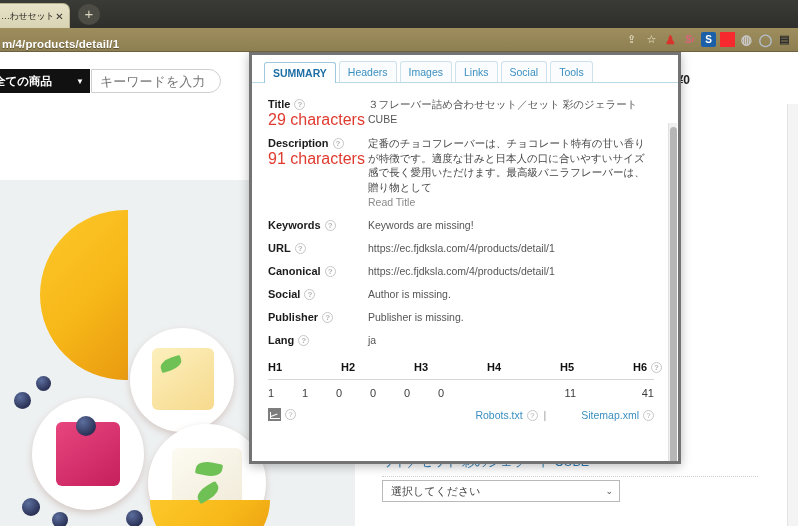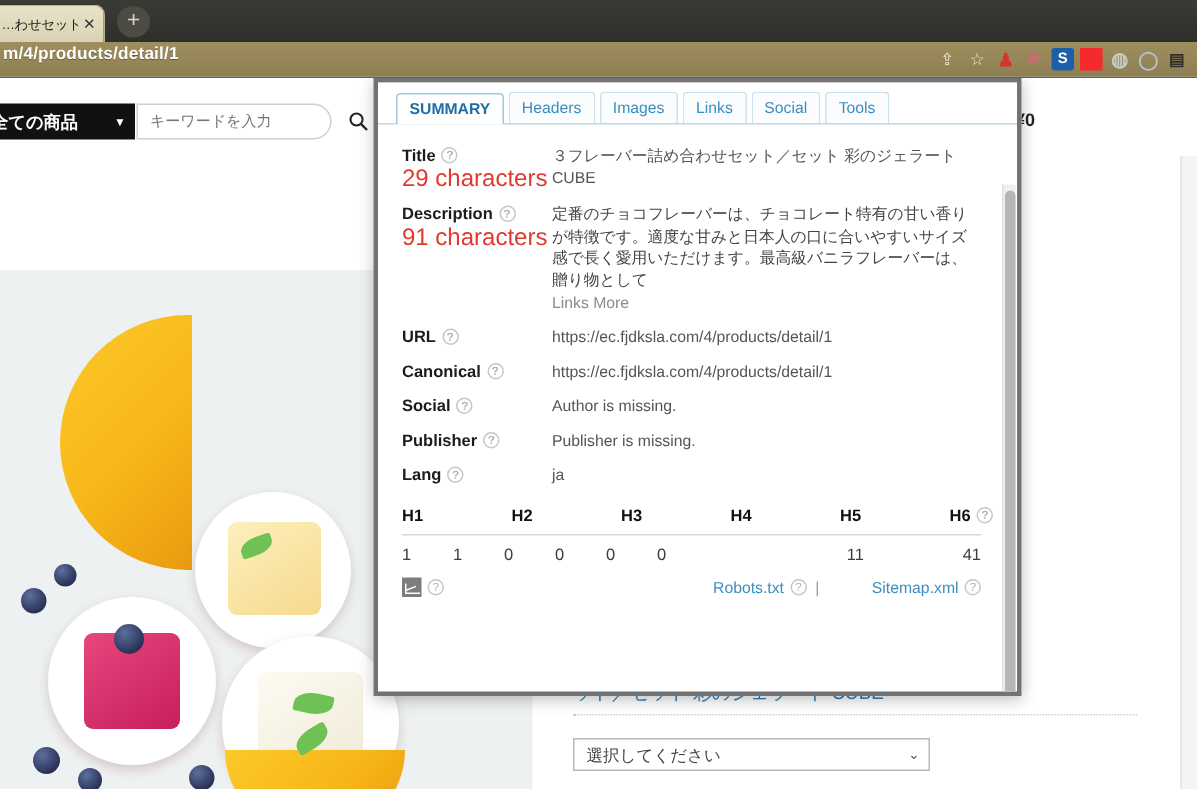--- a/index.html
+++ b/index.html
@@ -39,21 +39,21 @@
   }
 
   #toolbar {
     position:absolute; top:28px; left:0; width:798px; height:24px;
     background: linear-gradient(to bottom,#9e8e5e,#8e7f52);
     border-bottom:1px solid #6d6140;
     display:flex; align-items:center;
   }
   #omnibox {
     flex:1; height:20px; margin:0 0 0 0;
-    display:flex; align-items:flex-start; position:relative;
+    display:flex; align-items:flex-end; position:relative;
   }
   #url-text {
     font-size:11.5px; font-weight:bold; color:#ffffff;
     white-space:nowrap; padding-left:2px; letter-spacing:0.1px;
     text-shadow:0 1px 0 rgba(0,0,0,0.35);
   }
   .tb-icon {
     width:17px; height:17px; flex:0 0 17px; margin-right:3px;
     display:flex; align-items:center; justify-content:center;
     font-size:11px; color:#efe9d2; cursor:pointer;
@@ -78,21 +78,21 @@
     font-size:11.5px; font-weight:bold; display:flex; align-items:center;
     justify-content:space-between; padding:0 6px 0 4px; cursor:pointer;
   }
   #cat-caret { font-size:8px; }
   #search-box {
     width:130px; height:24px; border:1px solid #cfcfcf; border-radius:0 12px 12px 0;
     background:#fff; display:flex; align-items:center; padding:0 6px 0 8px;
     margin-left:1px;
   }
   #search-input {
-    border:none; outline:none; flex:1; font-size:10px; color:#9a9a9a;
+    border:none; outline:none; flex:1; font-size:13px; color:#9a9a9a;
     font-family:"Liberation Sans",sans-serif; background:transparent;
   }
   #search-icon { width:14px;height:14px;flex:0 0 14px; cursor:pointer; }
 
   
   #cart-area { position:absolute; right:108px; top:20px; display:flex; align-items:center; gap:6px; }
   #cart-badge {
     width:15px;height:15px;border-radius:50%;background:#e8312e;color:#fff;
     font-size:9px;font-weight:bold;display:flex;align-items:center;justify-content:center;
   }
@@ -118,21 +118,21 @@
   
   #product-title-line {
     position:absolute; left:382px; top:402px; width:300px;
     font-size:12.5px; color:#2d7db5; white-space:nowrap; overflow:hidden;
   }
   #divider {
     position:absolute; left:382px; top:424px; width:376px;
     border-top:1px dotted #cfcfcf;
   }
   #variant-select {
-    position:absolute; left:382px; top:440px; width:238px; height:22px;
+    position:absolute; left:382px; top:428px; width:238px; height:22px;
     border:1px solid #b9b9b9; background:#fff;
     display:flex; align-items:center; justify-content:space-between;
     padding:0 6px 0 8px; font-size:11px; color:#444; cursor:pointer;
   }
   #variant-caret { font-size:9px; color:#555; }
 
   
   #seo-panel {
     position:absolute; left:249px; top:0px; width:432px; height:412px;
     background:#ffffff; border:3px solid #737373;
@@ -322,24 +322,30 @@
           <div class="val val-jp">３フレーバー詰め合わせセット／セット 彩のジェラート CUBE</div>
         </div>
 
         <div class="row">
           <div class="lbl">
             <span>Description</span><span class="help">?</span>
             <span class="charcount">91 characters</span>
           </div>
           <div class="val">
             <span class="val-jp">定番のチョコフレーバーは、チョコレート特有の甘い香りが特徴です。適度な甘みと日本人の口に合いやすいサイズ感で長く愛用いただけます。最高級バニラフレーバーは、贈り物として</span>
-            <span class="readmore">Links More</span>
-          </div>
-        </div>
-
+            <span class="readmore">Read Title</span>
+          </div>
+        </div>
+
+        <div class="row">
+          <div class="lbl">
+            <span>Keywords</span><span class="help">?</span>
+          </div>
+          <div class="val">Keywords are missing!</div>
+        </div>
 
         <div class="row">
           <div class="lbl">
             <span>URL</span><span class="help">?</span>
           </div>
           <div class="val val-link">https://ec.fjdksla.com/4/products/detail/1</div>
         </div>
 
         <div class="row">
           <div class="lbl">

